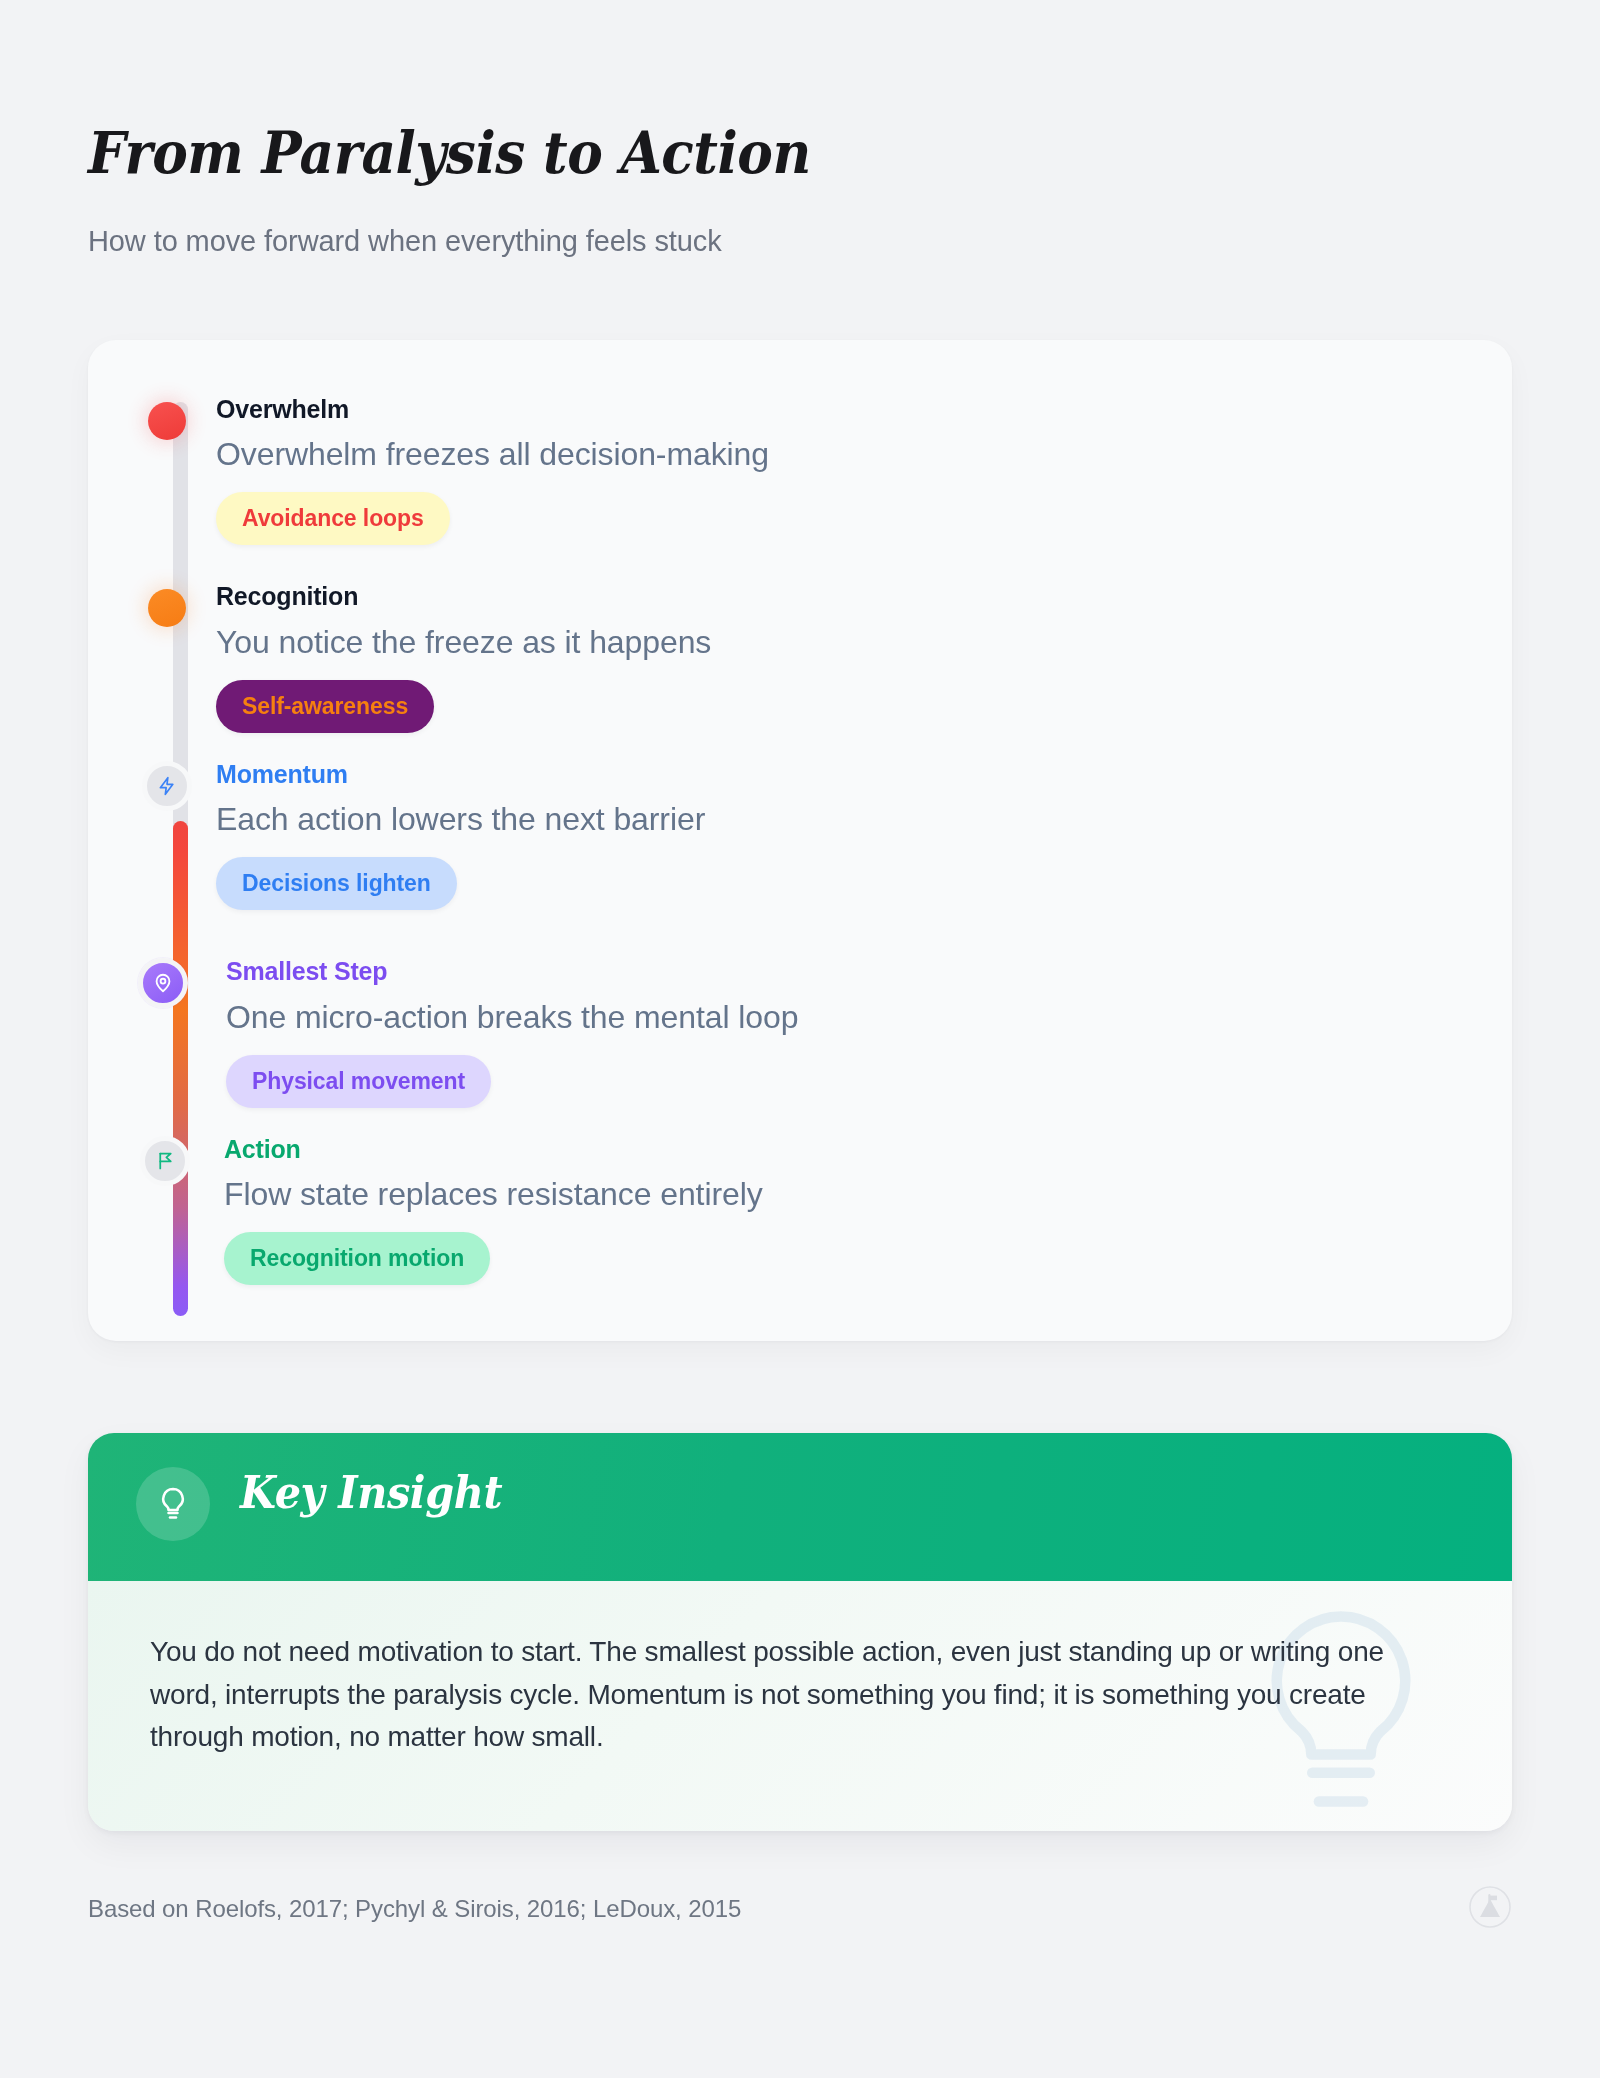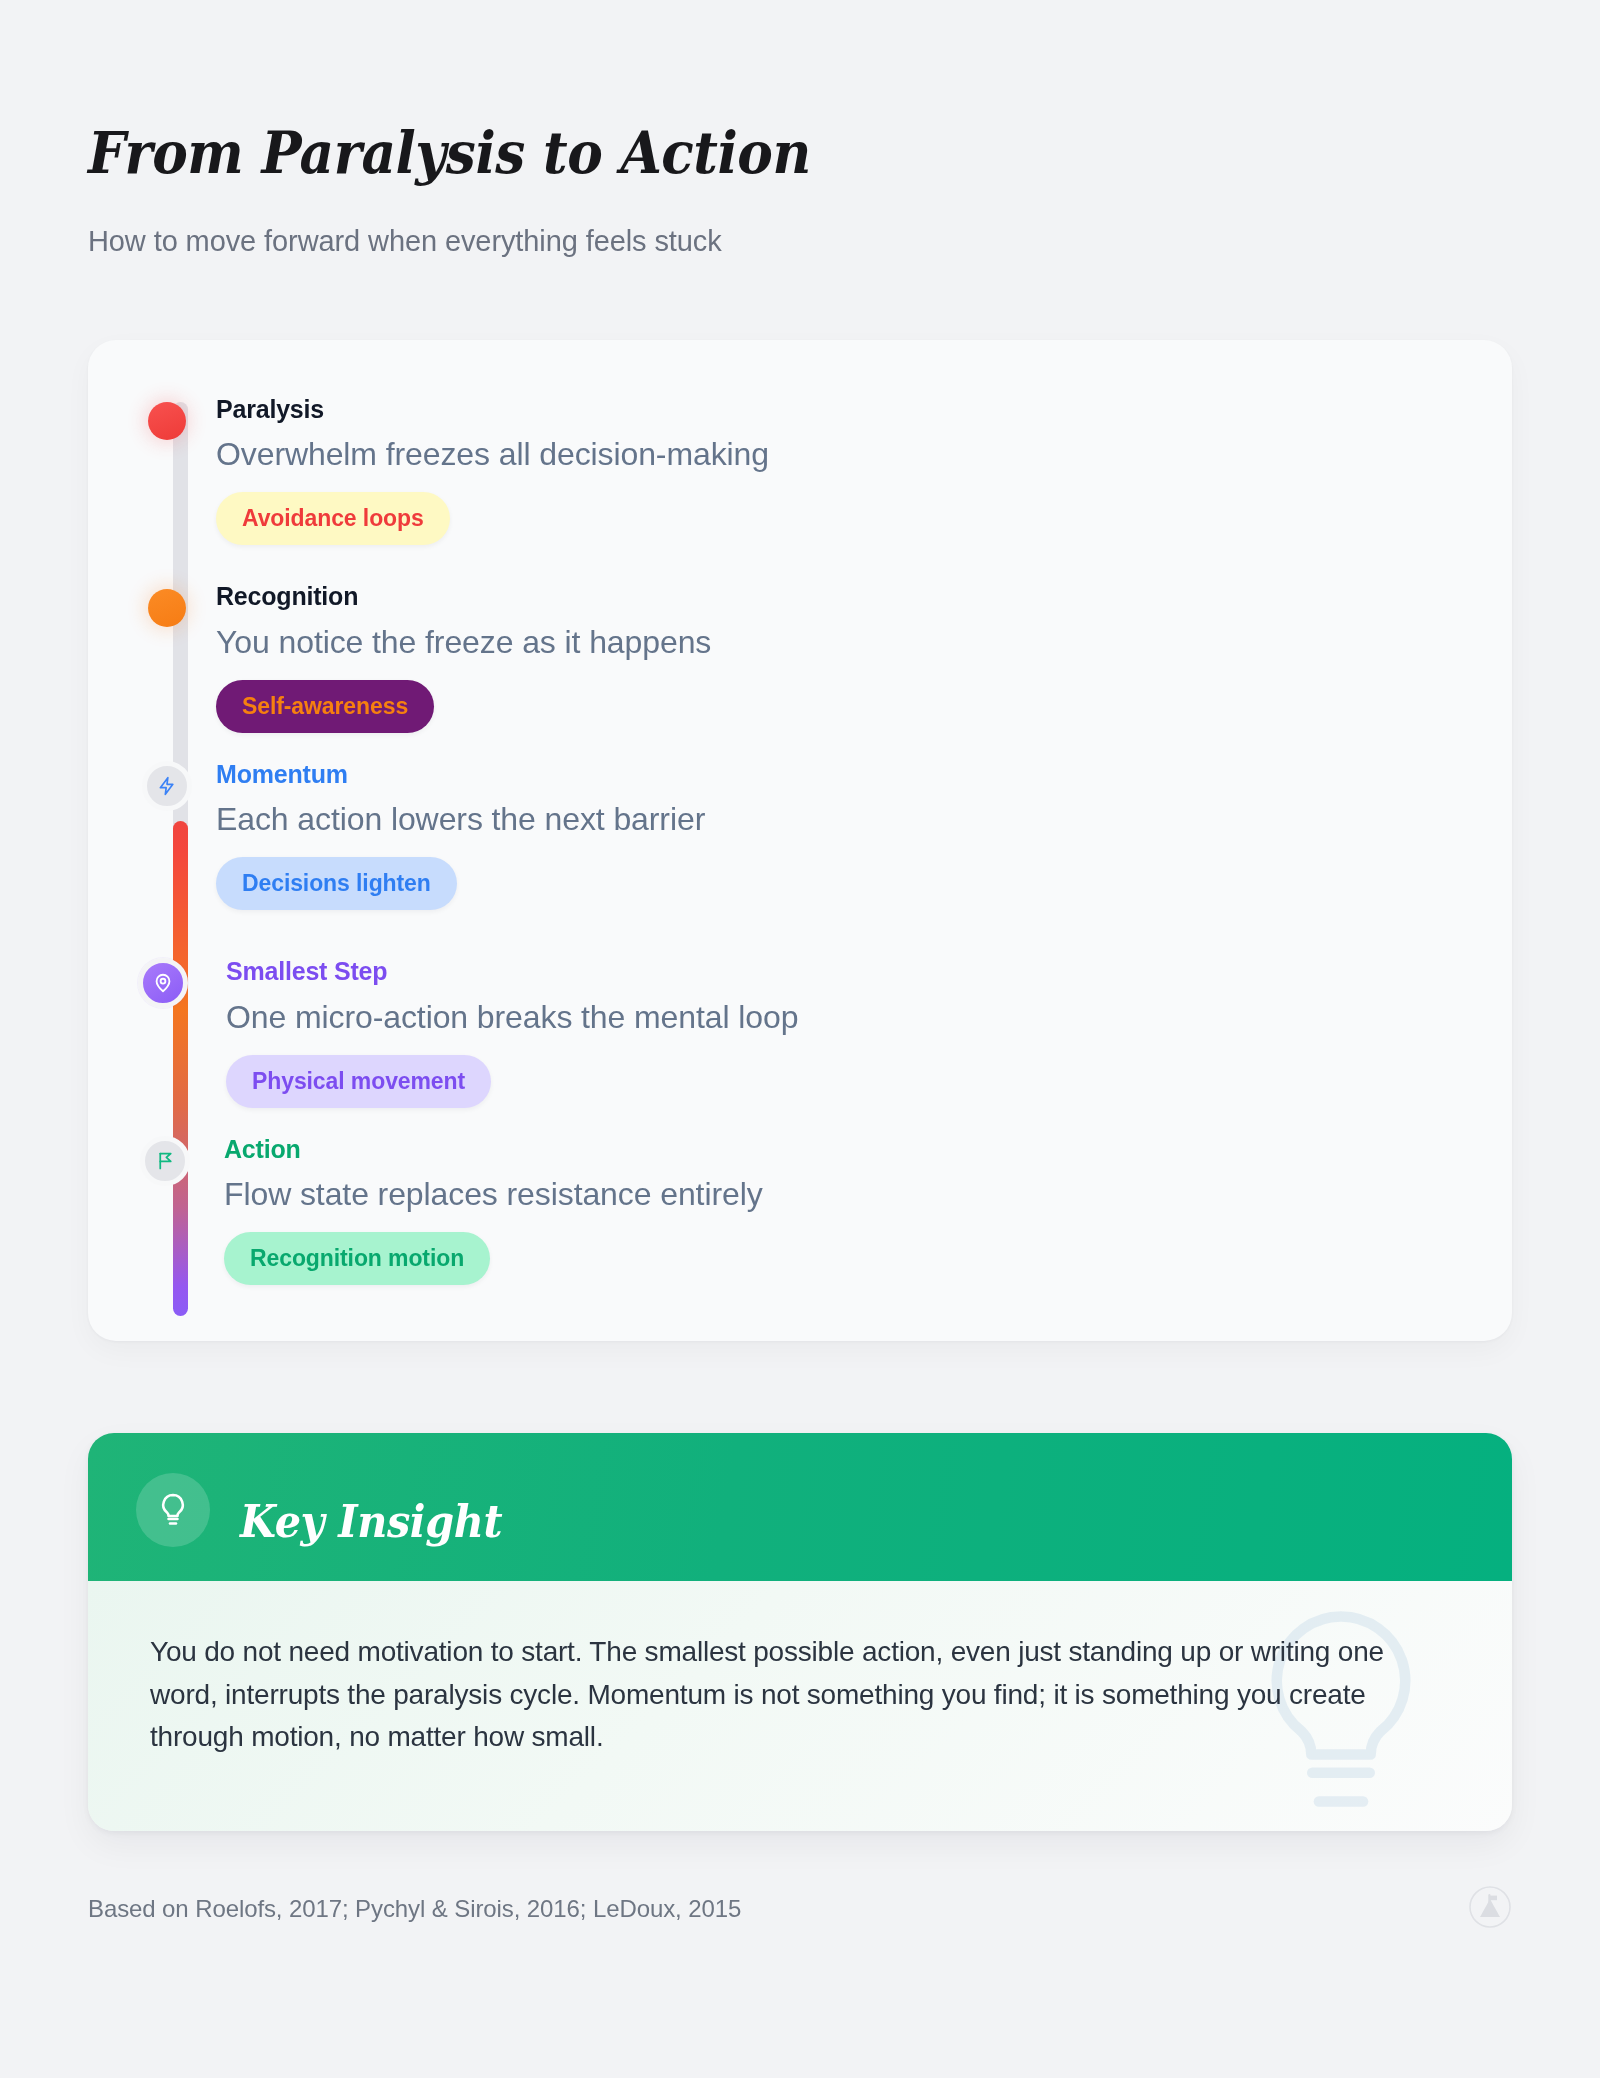--- a/index.html
+++ b/index.html
@@ -160,21 +160,21 @@
     margin-top: 92px;
     border-radius: 26px;
     overflow: hidden;
     box-shadow: 0 2px 6px rgba(16,24,40,0.05), 0 14px 34px rgba(16,24,40,0.05);
   }
 
   .insight-header {
     background: linear-gradient(100deg, #1fb477 0%, #11b07c 45%, #05b07f 100%);
     padding: 34px 48px;
     display: flex;
-    align-items: flex-end;
+    align-items: flex-start;
     gap: 30px;
     height: 148px;
   }
 
   .bulb-badge {
     width: 74px;
     height: 74px;
     border-radius: 50%;
     background: rgba(255,255,255,0.17);
     display: flex;
@@ -247,21 +247,21 @@
   </div>
 
   <div class="timeline-card">
     <div class="timeline">
 
       <div class="rail-track"></div>
       <div class="rail-progress"></div>
 
       <div class="item i1">
         <span class="dot-plain red"></span>
-        <div class="item-title" style="color:#111827">Paralysis</div>
+        <div class="item-title" style="color:#111827">Overwhelm</div>
         <div class="item-desc">Overwhelm freezes all decision-making</div>
         <span class="chip" style="background:#fef9c3;color:#ef3b3b">Avoidance loops</span>
       </div>
 
       <div class="item i2">
         <span class="dot-plain orange"></span>
         <div class="item-title" style="color:#111827">Recognition</div>
         <div class="item-desc">You notice the freeze as it happens</div>
         <span class="chip" style="background:#701a75;color:#f6800f">Self-awareness</span>
       </div>

